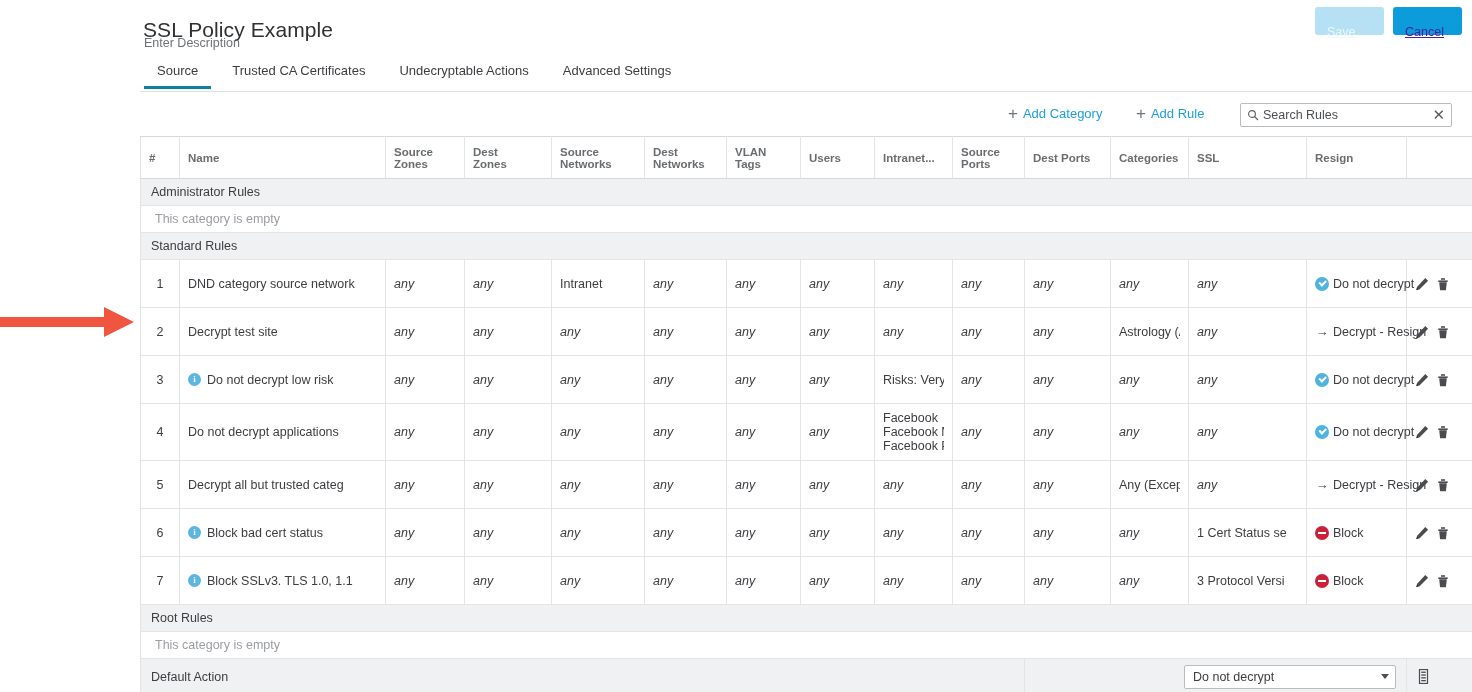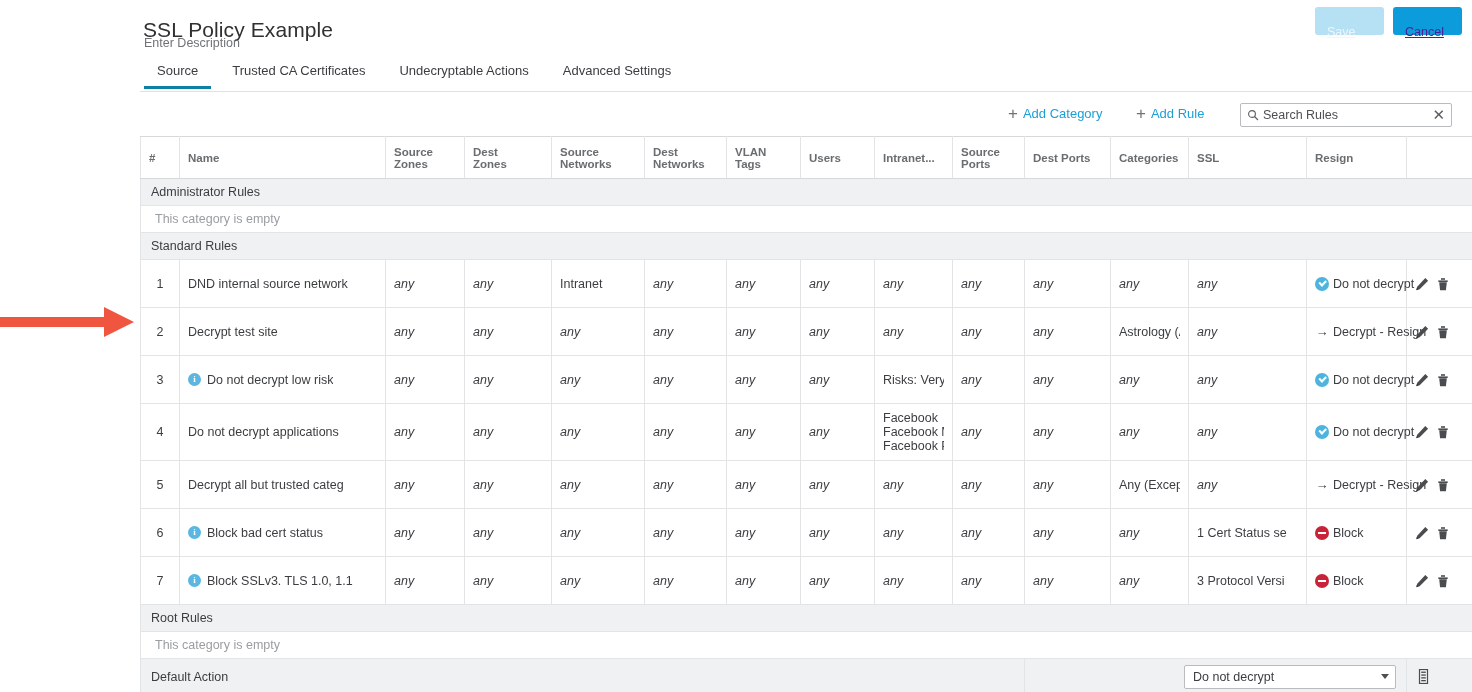--- a/index.html
+++ b/index.html
@@ -394,21 +394,21 @@
         <tr class="empty-row">
           <td colspan="15">This category is empty</td>
         </tr>
         <tr class="category-row">
           <td colspan="15">Standard Rules</td>
         </tr>
         <tr class="rule-row">
           <td class="num">1</td>
           <td>
             <div class="namecell">
-              <span class="clip">DND internal source network</span>
+              <span class="clip">DND category source network</span>
             </div>
           </td>
           <td class="any">
             <span class="clip">any</span>
           </td>
           <td class="any">
             <span class="clip">any</span>
           </td>
           <td class="">
             <span class="clip">Intranet</span>

